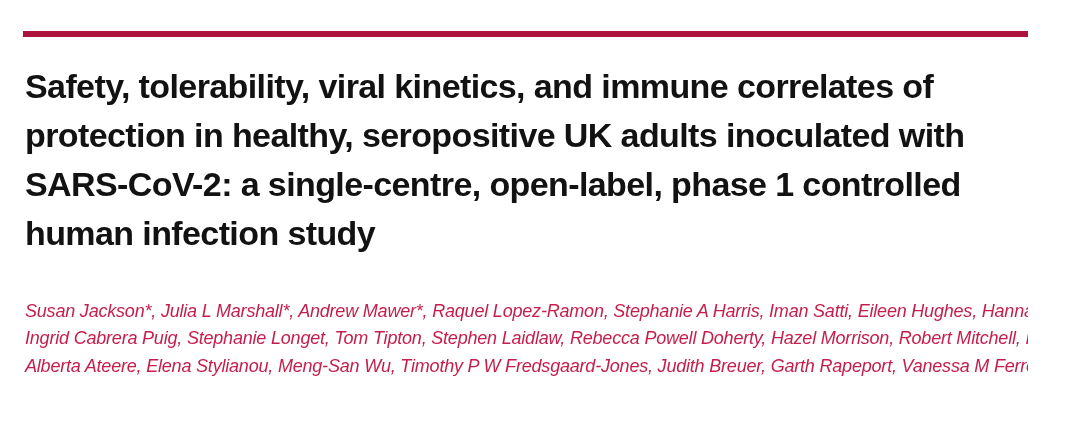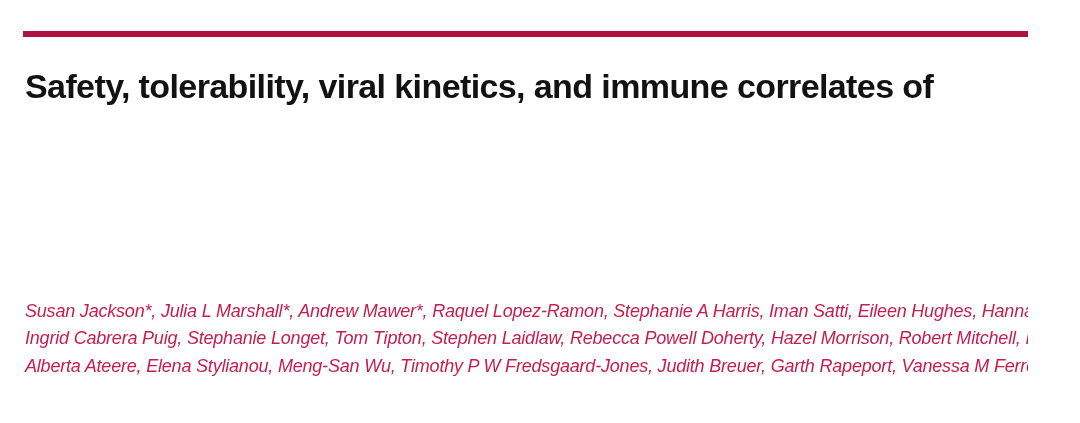--- a/index.html
+++ b/index.html
@@ -60,20 +60,23 @@
 </style>
 </head>
 <body>
 
 <div class="page">
 
   <div class="accent-bar"></div>
 
   <h1 class="title">
     <span class="line">Safety, tolerability, viral kinetics, and immune correlates of</span>
+    <span class="line">protection in healthy, seropositive UK adults inoculated with</span>
+    <span class="line">SARS-CoV-2: a single-centre, open-label, phase 1 controlled</span>
+    <span class="line">human infection study</span>
   </h1>
 
   <p class="authors">
     <span class="line">Susan Jackson*, Julia L Marshall*, Andrew Mawer*, Raquel Lopez-Ramon, Stephanie A Harris, Iman Satti, Eileen Hughes, Hannah Preston-Jones,</span>
     <span class="line">Ingrid Cabrera Puig, Stephanie Longet, Tom Tipton, Stephen Laidlaw, Rebecca Powell Doherty, Hazel Morrison, Robert Mitchell, Rachel Tanner,</span>
     <span class="line">Alberta Ateere, Elena Stylianou, Meng-San Wu, Timothy P W Fredsgaard-Jones, Judith Breuer, Garth Rapeport, Vanessa M Ferreira, Fergus Gleeson,</span>
   </p>
 
 </div>
 

